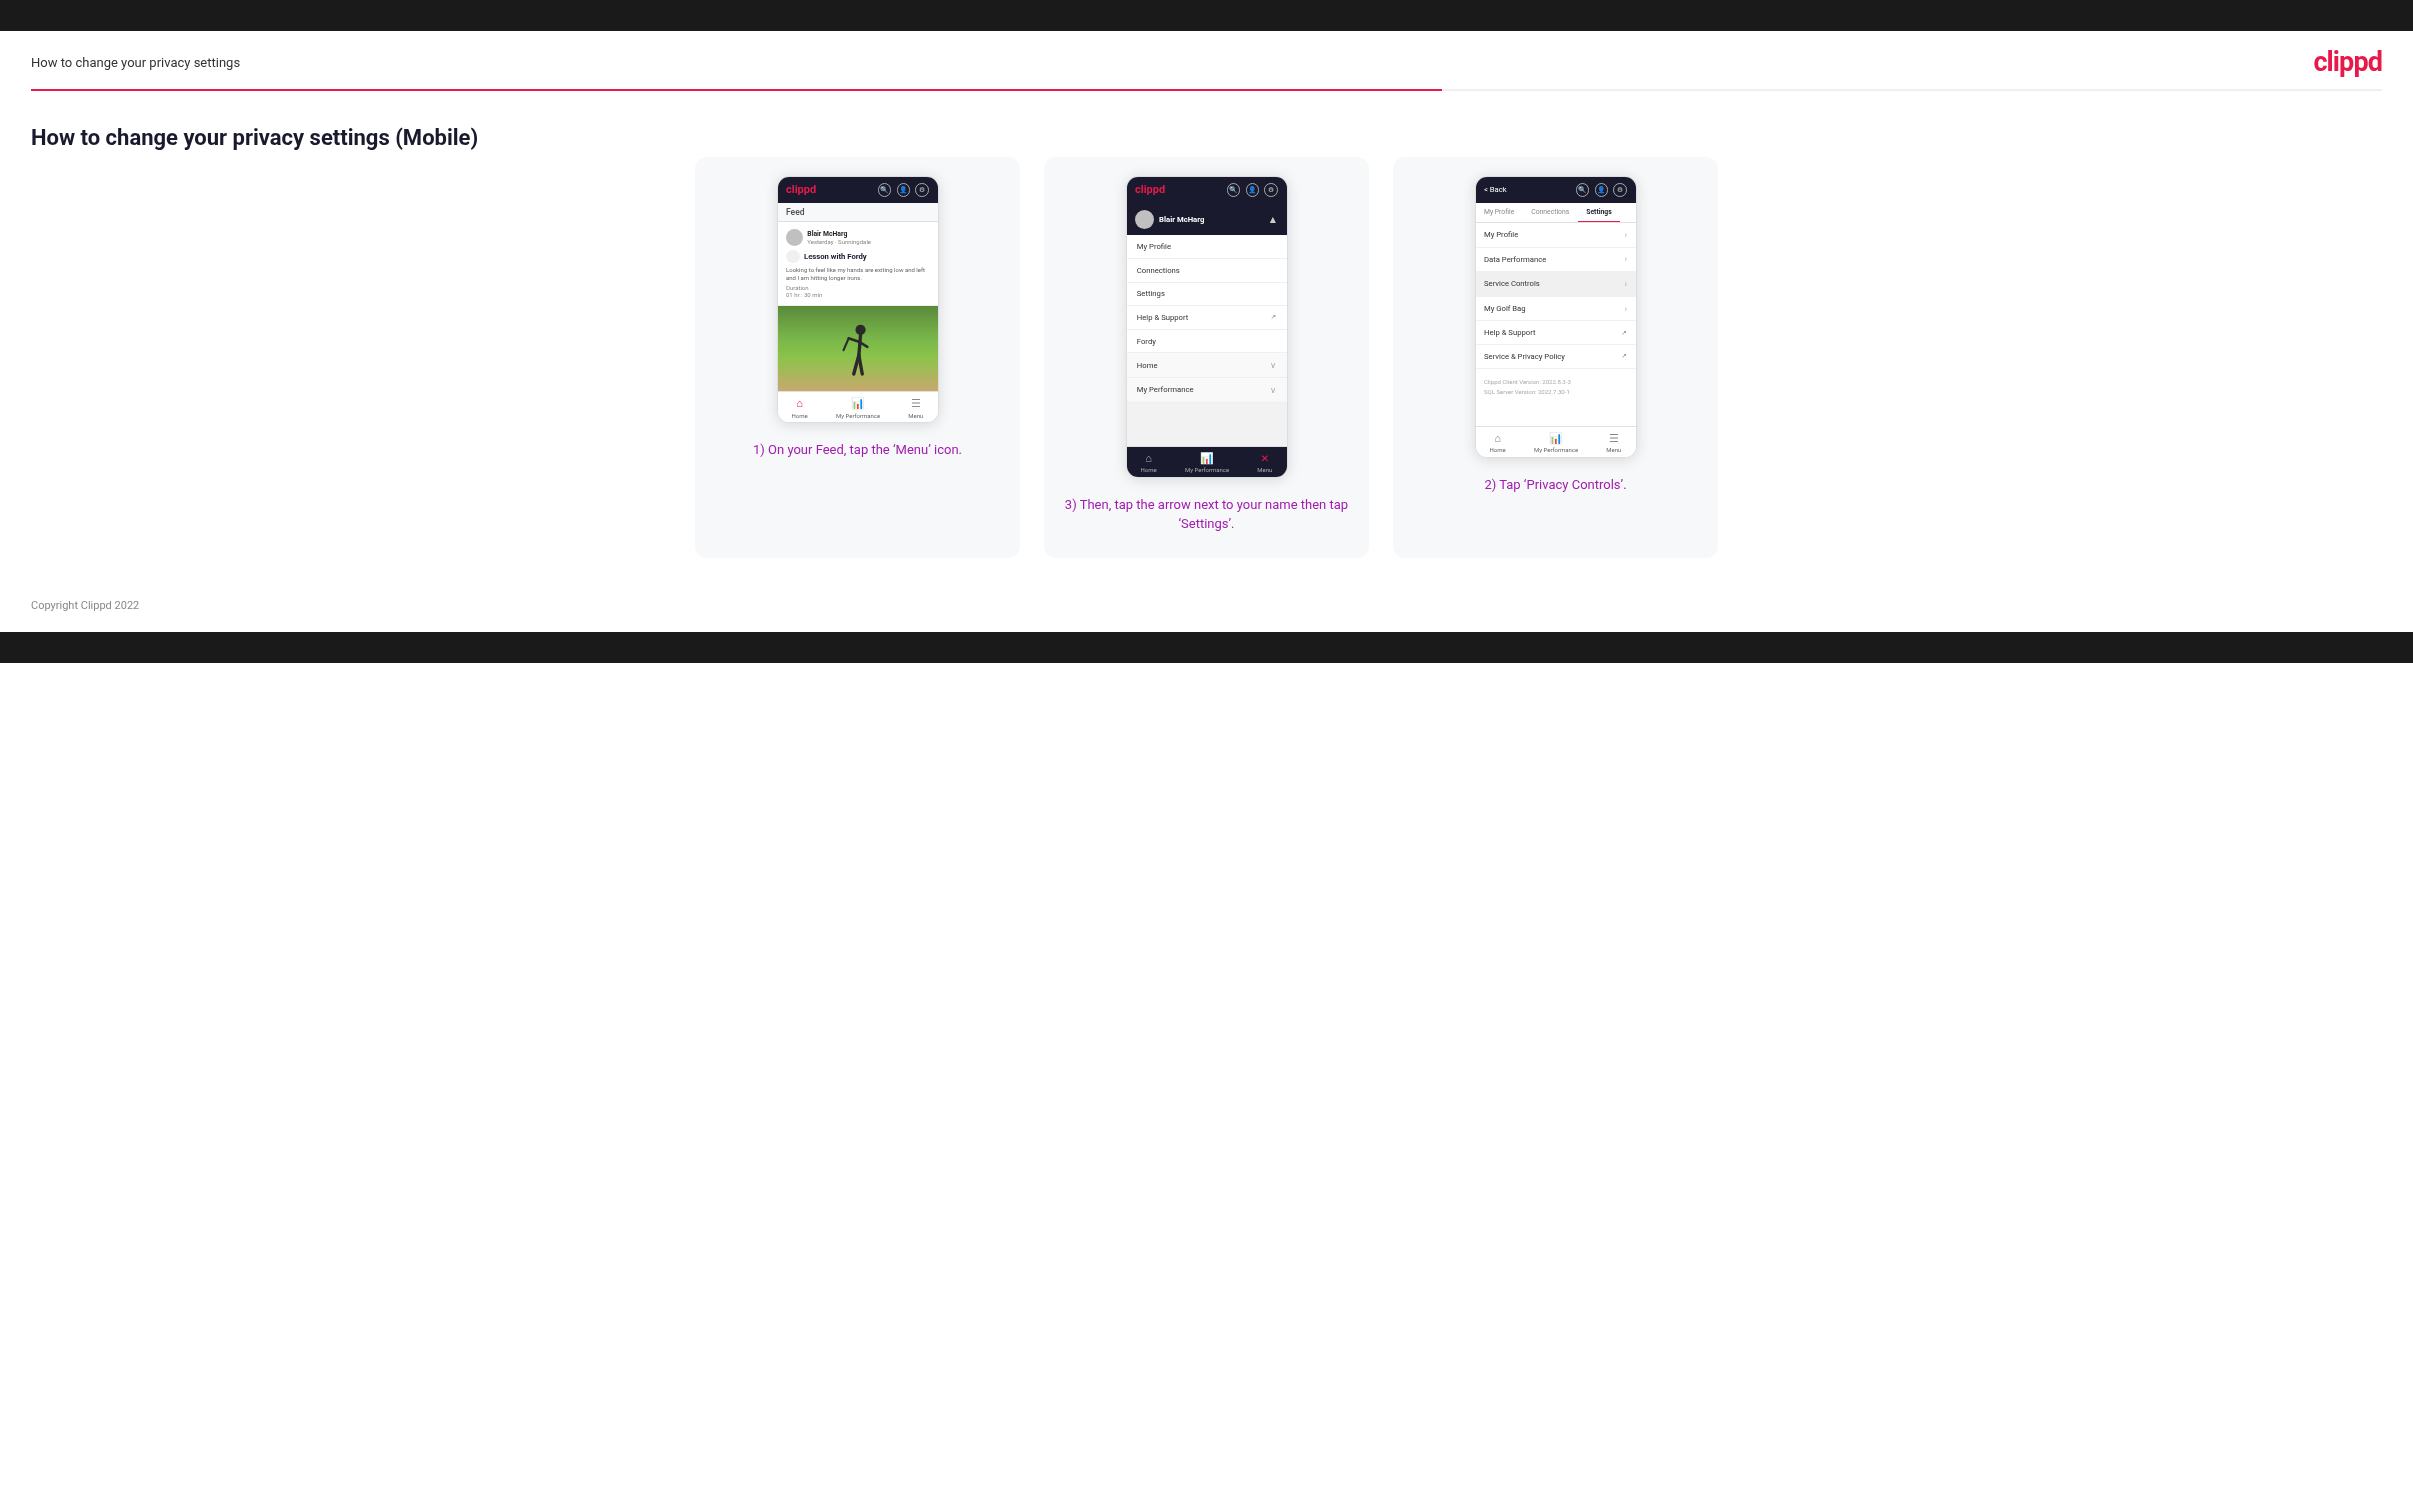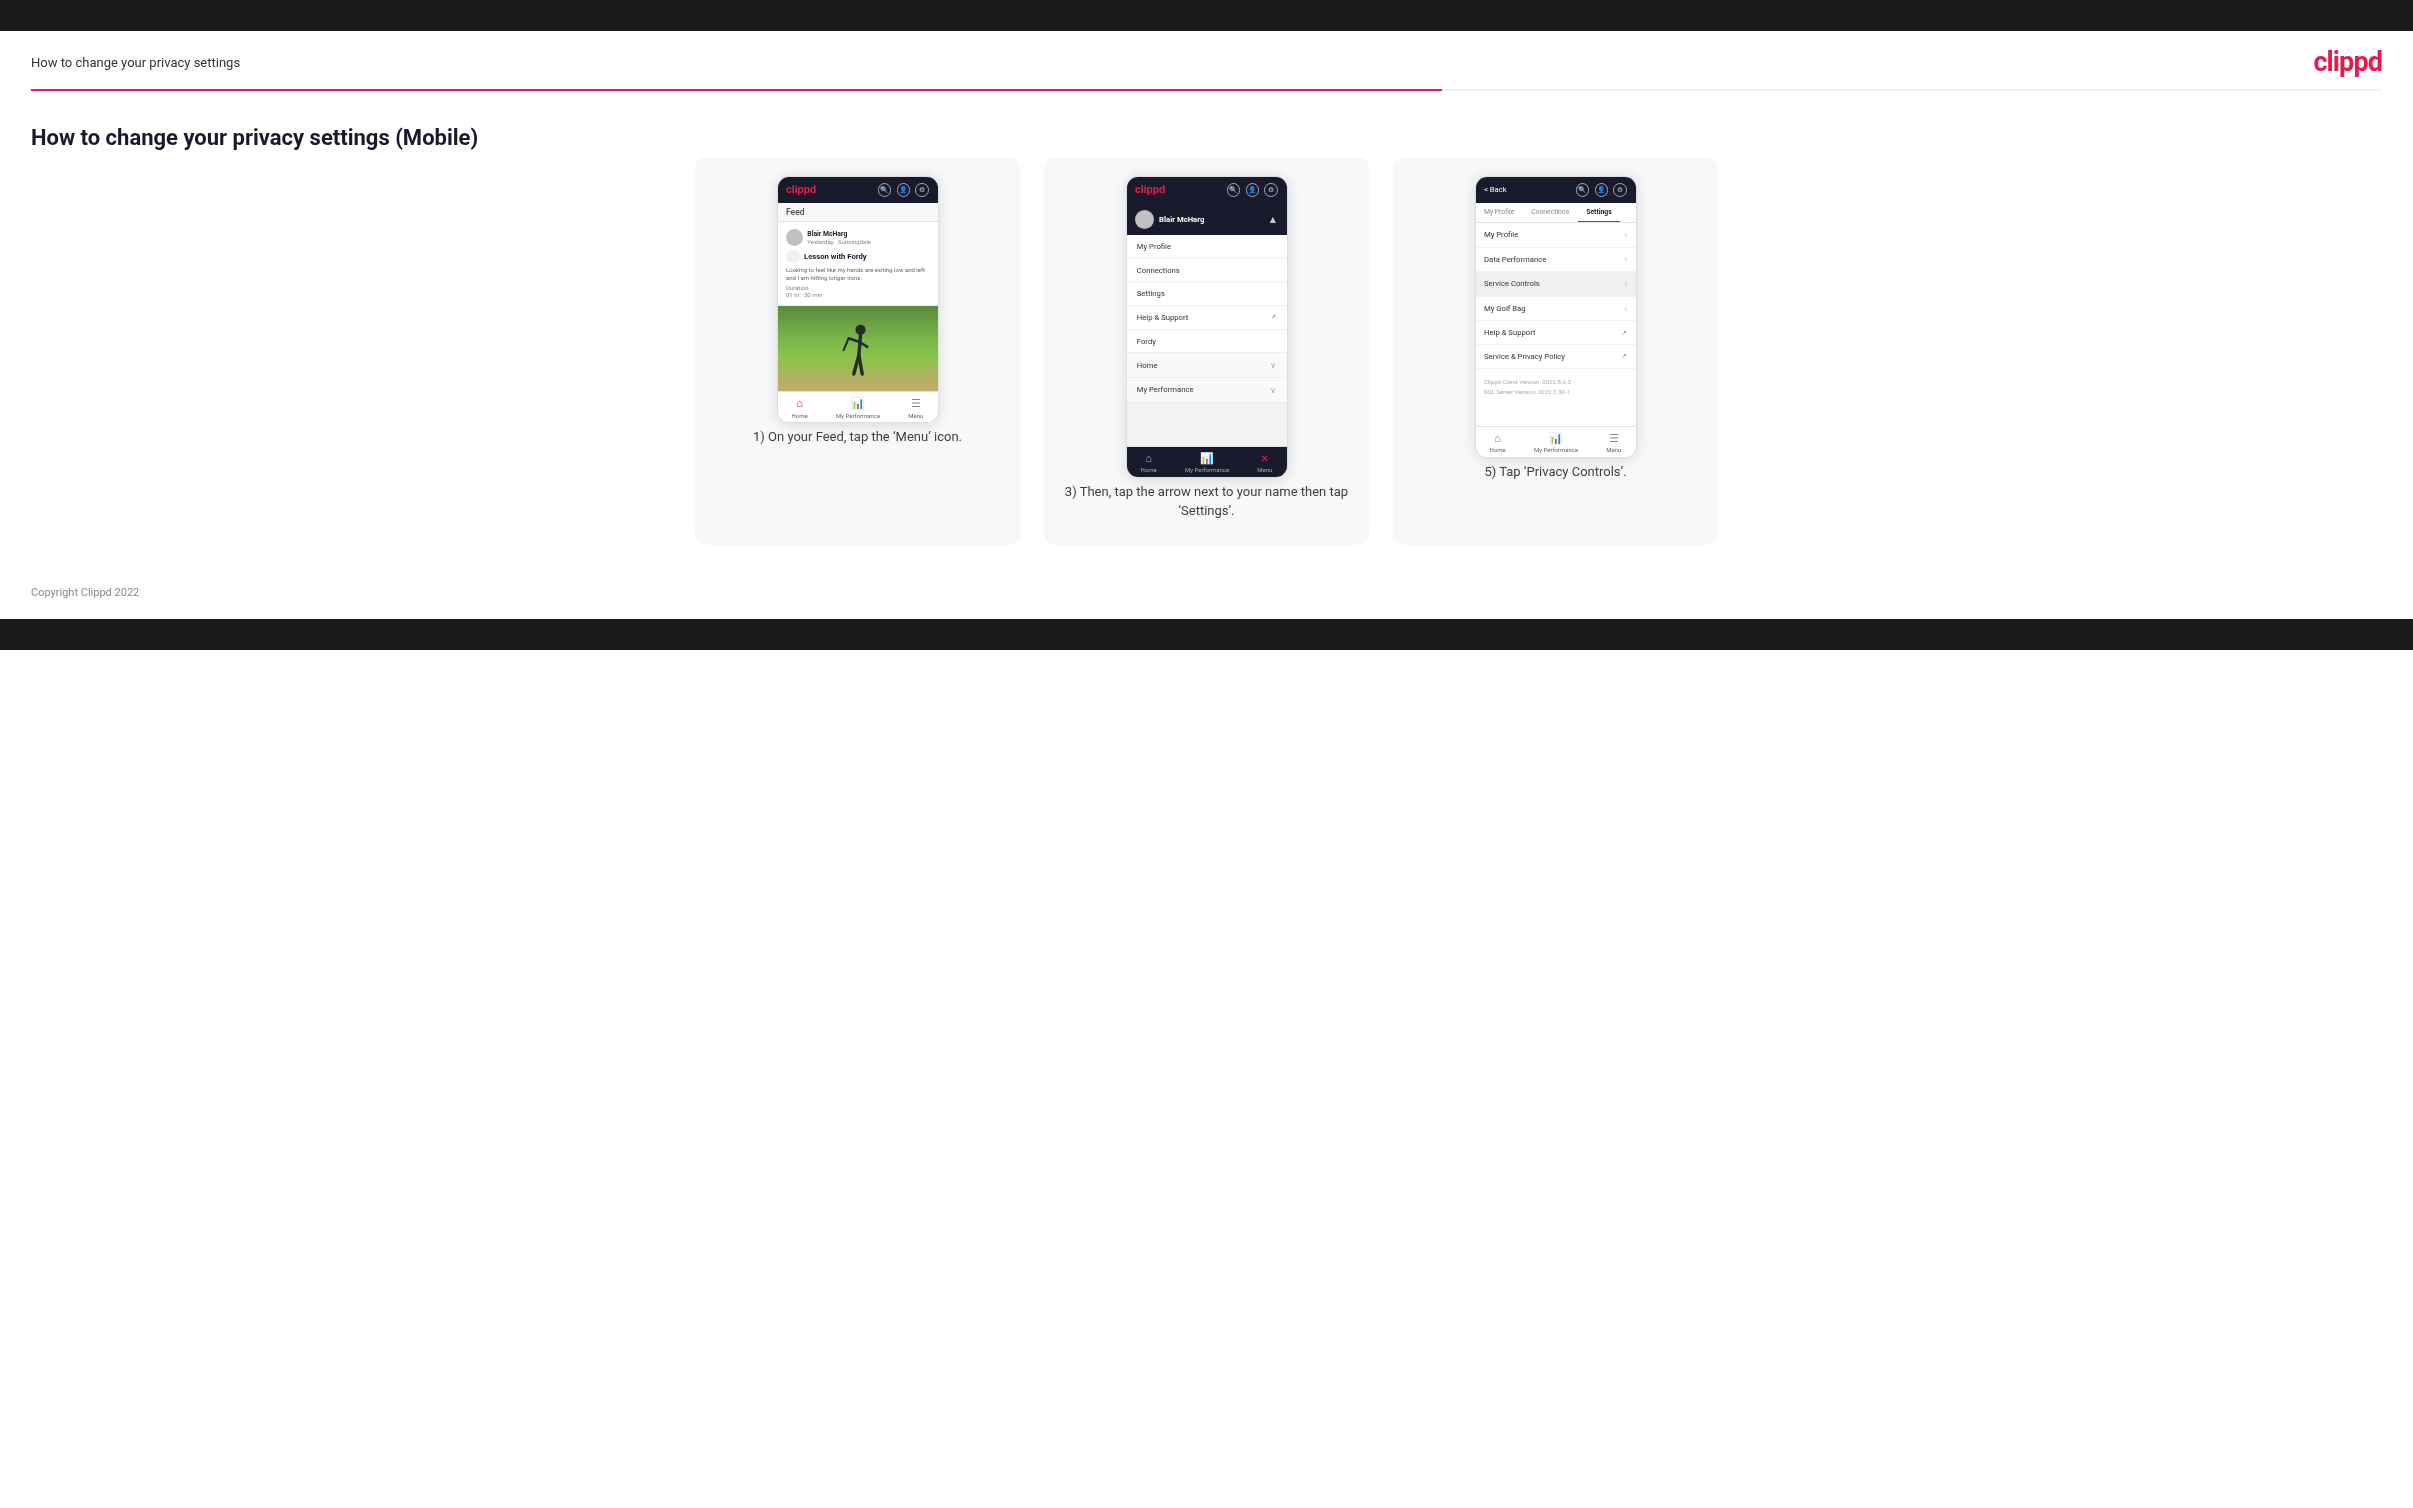--- a/index.html
+++ b/index.html
@@ -63,22 +63,22 @@
       border-radius: 12px;
       padding: 19px 19px 24px 19px;
       flex: 1;
       max-width: 325px;
       display: flex;
       flex-direction: column;
       align-items: center;
     }
     .card-caption {
       font-size: 13px;
-      color: #404040;
-      margin-top: 4px;
+      color: #a21caf;
+      margin-top: 17px;
       text-align: center;
       line-height: 1.5;
     }
     
     .phone-mockup {
       width: 162px;
       border-radius: 12px;
       overflow: hidden;
       box-shadow: 0 1.7px 13.7px rgba(0,0,0,0.13);
       background: #fff;
@@ -546,21 +546,21 @@
           <div class="bottom-nav-item">
             <span class="bottom-nav-icon">📊</span>
             <span>My Performance</span>
           </div>
           <div class="bottom-nav-item">
             <span class="bottom-nav-icon">☰</span>
             <span>Menu</span>
           </div>
         </div>
       </div>
-      <div class="card-caption">5) Tap ‘Privacy Controls’.</div>
+      <div class="card-caption">2) Tap ‘Privacy Controls’.</div>
     </div>
 
   </div>
 </div>
 
 <div class="footer">
   <span>Copyright Clippd 2022</span>
 </div>
 
 <div class="bottom-bar"></div>

